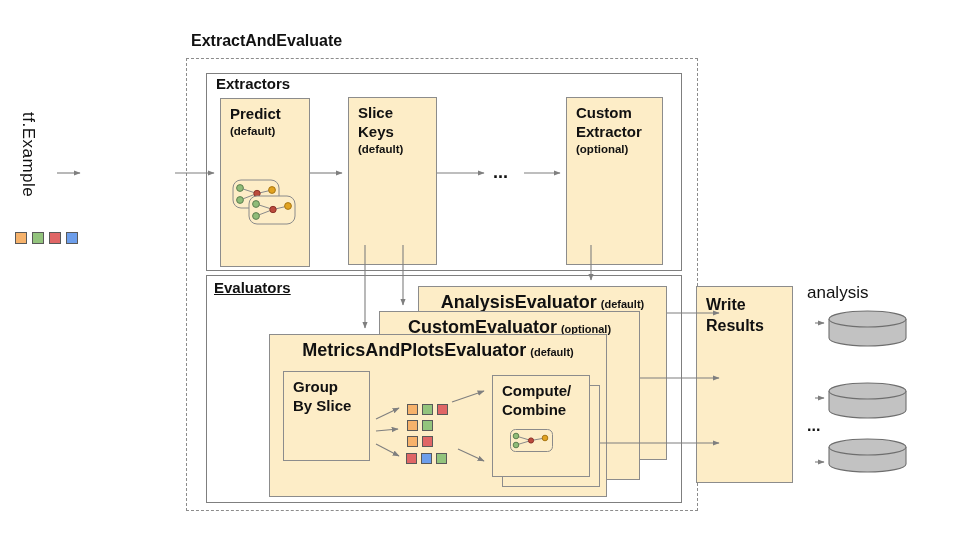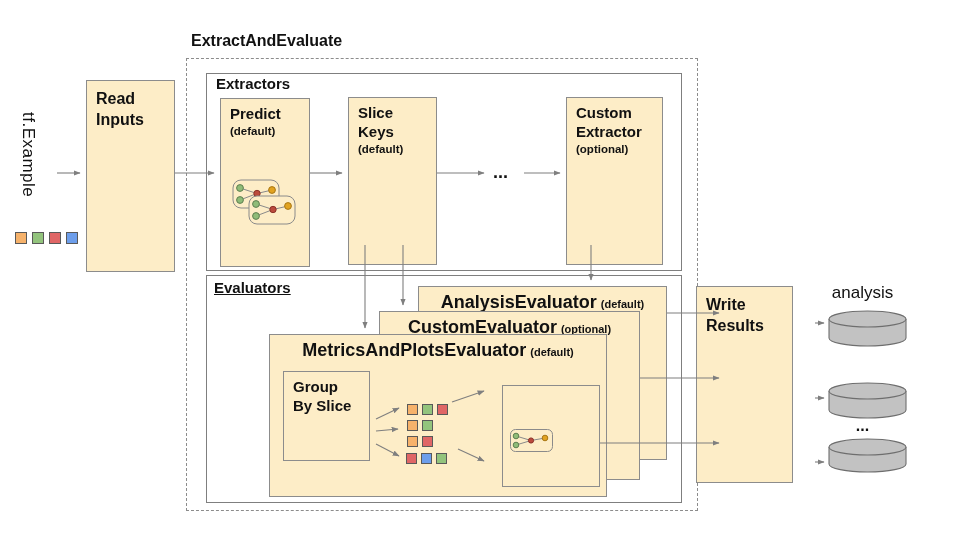--- a/index.html
+++ b/index.html
@@ -24,45 +24,39 @@
   .vlabel { position:absolute; left:18px; top:112px; height:118px;
             writing-mode:vertical-rl; font-size:17px; letter-spacing:0.5px; z-index:3; }
 
   .sq-row { position:absolute; display:flex; z-index:12; }
   .input-squares { left:15px; top:232px; gap:5px; }
   .input-squares .sq { width:12px; height:12px; border:1.5px solid #595959; }
   .slice-row .sq { width:11px; height:11px; border:1px solid #595959; }
   .slice-row { gap:4px; }
 
   .ellipsis { position:absolute; font-weight:bold; font-size:18px; z-index:3; }
-  .out-label { position:absolute; width:111px; text-align:center; font-size:17px; z-index:3; }
+  .out-label { position:absolute; width:111px; font-size:17px; z-index:3; }
   .out-label.dots { font-weight:bold; font-size:16px; }
 
   svg.overlay { position:absolute; left:0; top:0; width:960px; height:540px; z-index:40; pointer-events:none; }
   svg.icon { position:absolute; z-index:12; pointer-events:none; }
 </style>
 </head>
 <body>
 
 <div class="canvas">
 
   <div class="vlabel">tf.Example</div>
   <div class="sq-row input-squares">
       <div class="sq" style="background: rgb(246, 178, 107);"></div>
       <div class="sq" style="background: rgb(147, 196, 125);"></div>
       <div class="sq" style="background: rgb(224, 102, 102);"></div>
       <div class="sq" style="background: rgb(109, 158, 235);"></div>
     </div>
 
-  <div class="ybox" style="left:86px; top:80px; width:89px; height:192px; z-index:4;">
-    <div class="big-title">
-      <div>Read</div>
-      <div>Inputs</div>
-    </div>
-  </div>
 
   <div class="diagram-title">ExtractAndEvaluate</div>
   <div class="dashed" style="left:186px; top:58px; width:512px; height:453px;"></div>
 
   <div class="container" style="left:206px; top:73px; width:476px; height:198px; z-index:2;"></div>
   <div class="section-label" style="left:216px; top:75px;">Extractors</div>
 
   <div class="ybox" style="left:220px; top:98px; width:90px; height:169px; z-index:4;">
     <div class="box-title">Predict</div>
     <div class="box-sub">(default)</div>
@@ -150,20 +144,26 @@
       <div class="sq" style="background: rgb(246, 178, 107);"></div>
       <div class="sq" style="background: rgb(224, 102, 102);"></div>
     </div>
   <div class="sq-row slice-row" style="left:406px; top:453px;">
       <div class="sq" style="background: rgb(224, 102, 102);"></div>
       <div class="sq" style="background: rgb(109, 158, 235);"></div>
       <div class="sq" style="background: rgb(147, 196, 125);"></div>
     </div>
 
   <div class="ybox" style="left:502px; top:385px; width:98px; height:102px; z-index:8;"></div>
+  <div class="ybox" style="left:492px; top:375px; width:98px; height:102px; z-index:9;">
+    <div class="box-title">
+      <div>Compute/</div>
+      <div>Combine</div>
+    </div>
+  </div>
 
   <svg class="icon" style="left:510px; top:429px;" width="44" height="24" viewBox="0 0 44 24">
     <rect x="0.5" y="0.5" width="42" height="22" rx="5" fill="#fdedc7" stroke="#8a8a8a"></rect>
     <line x1="6" y1="7" x2="21" y2="11.5" stroke="#8a8a8a"></line>
     <line x1="6" y1="16" x2="21" y2="11.5" stroke="#8a8a8a"></line>
     <line x1="21" y1="11.5" x2="35" y2="9" stroke="#8a8a8a"></line>
     <circle cx="6" cy="7" r="2.8" fill="#8fbc78" stroke="#5f7f50"></circle>
     <circle cx="6" cy="16" r="2.8" fill="#8fbc78" stroke="#5f7f50"></circle>
     <circle cx="21" cy="11.5" r="2.6" fill="#bb4a3c" stroke="#8c3228"></circle>
     <circle cx="35" cy="9" r="2.8" fill="#e2a320" stroke="#a87714"></circle>

